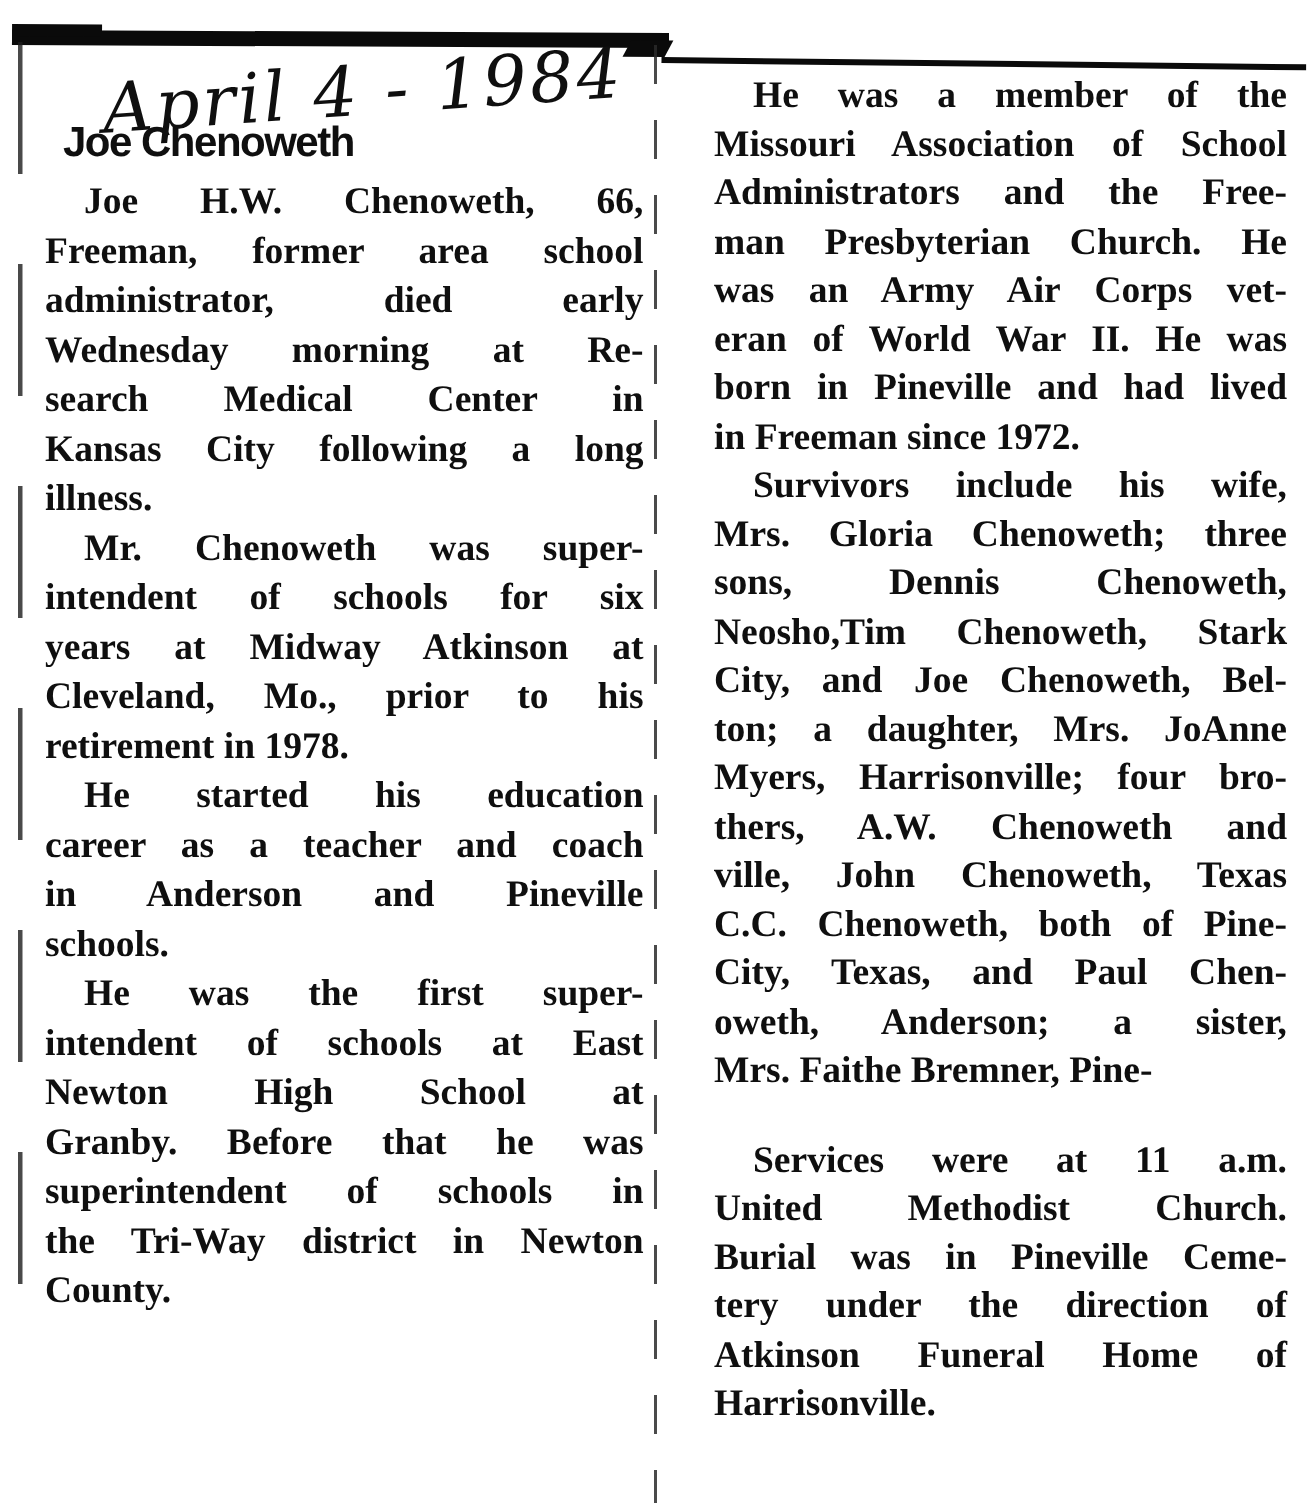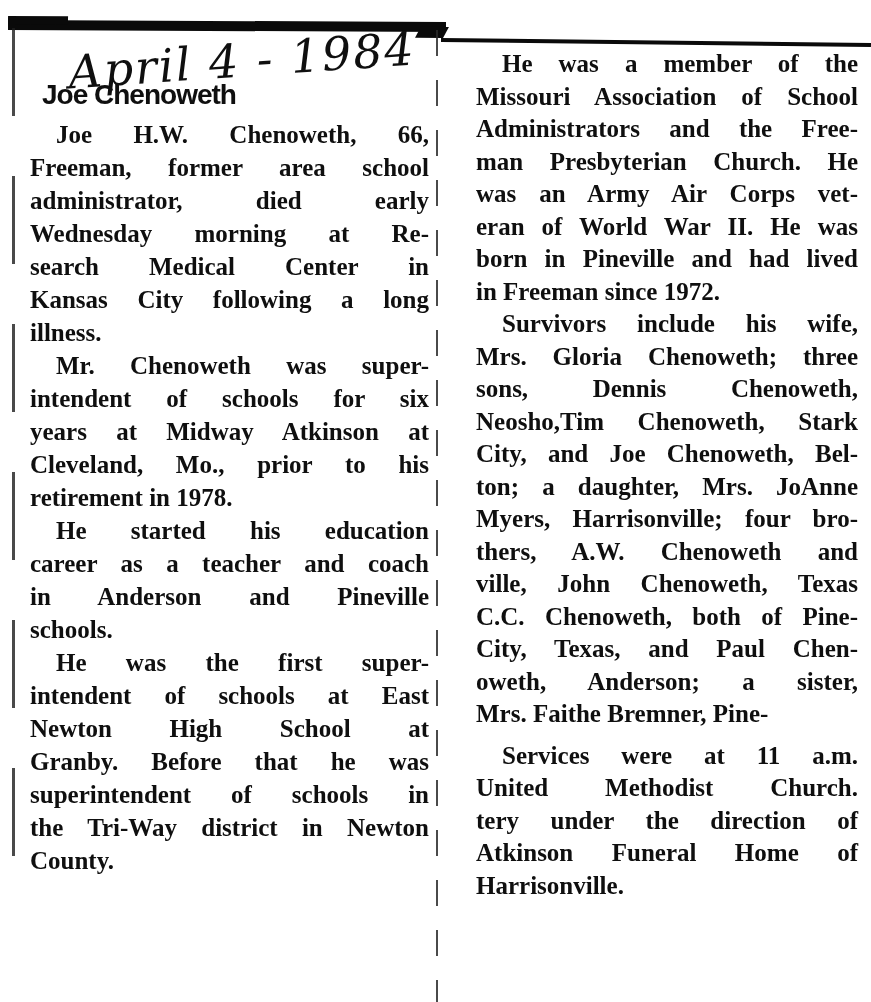--- a/index.html
+++ b/index.html
@@ -53,21 +53,21 @@
   .para-list { width:100%; }
   .line {
     font-weight:700;
     text-align:justify; text-align-last:justify;
     white-space:normal;
   }
   .col-left  .line { font-size:25px; line-height:33px; }
   .col-right .line { font-size:25px; line-height:32.5px; }
   .para div.line:first-of-type { padding-left:26px; }
   .para div.line:last-of-type  { text-align-last:left; }
-  .col-right .para:nth-of-type(3) { margin-top:9px; }
+  .col-right .para:nth-of-type(3) { margin-top:27px; }
 </style>
 </head>
 <body style="--ink: #0f0f0f; --paper: #ffffff;">
 
 <div class="page">
 
   <div class="tear-top-left"></div>
   <div class="tear-top-right"></div>
   <div class="edge-left"></div>
   <div class="divider"></div>
@@ -249,20 +249,23 @@
         <div class="para">
         <div class="lines">
 
         <div class="line">
             <span>Services were at 11 a.m.</span>
           </div>
             <div class="line">
             <span>United Methodist Church.</span>
           </div>
             <div class="line">
+            <span>Burial was in Pineville Ceme-</span>
+          </div>
+            <div class="line">
             <span>tery under the direction of</span>
           </div>
             <div class="line">
             <span>Atkinson Funeral Home of</span>
           </div>
             <div class="line">
             <span>Harrisonville.</span>
           </div>
           </div>
       </div>

